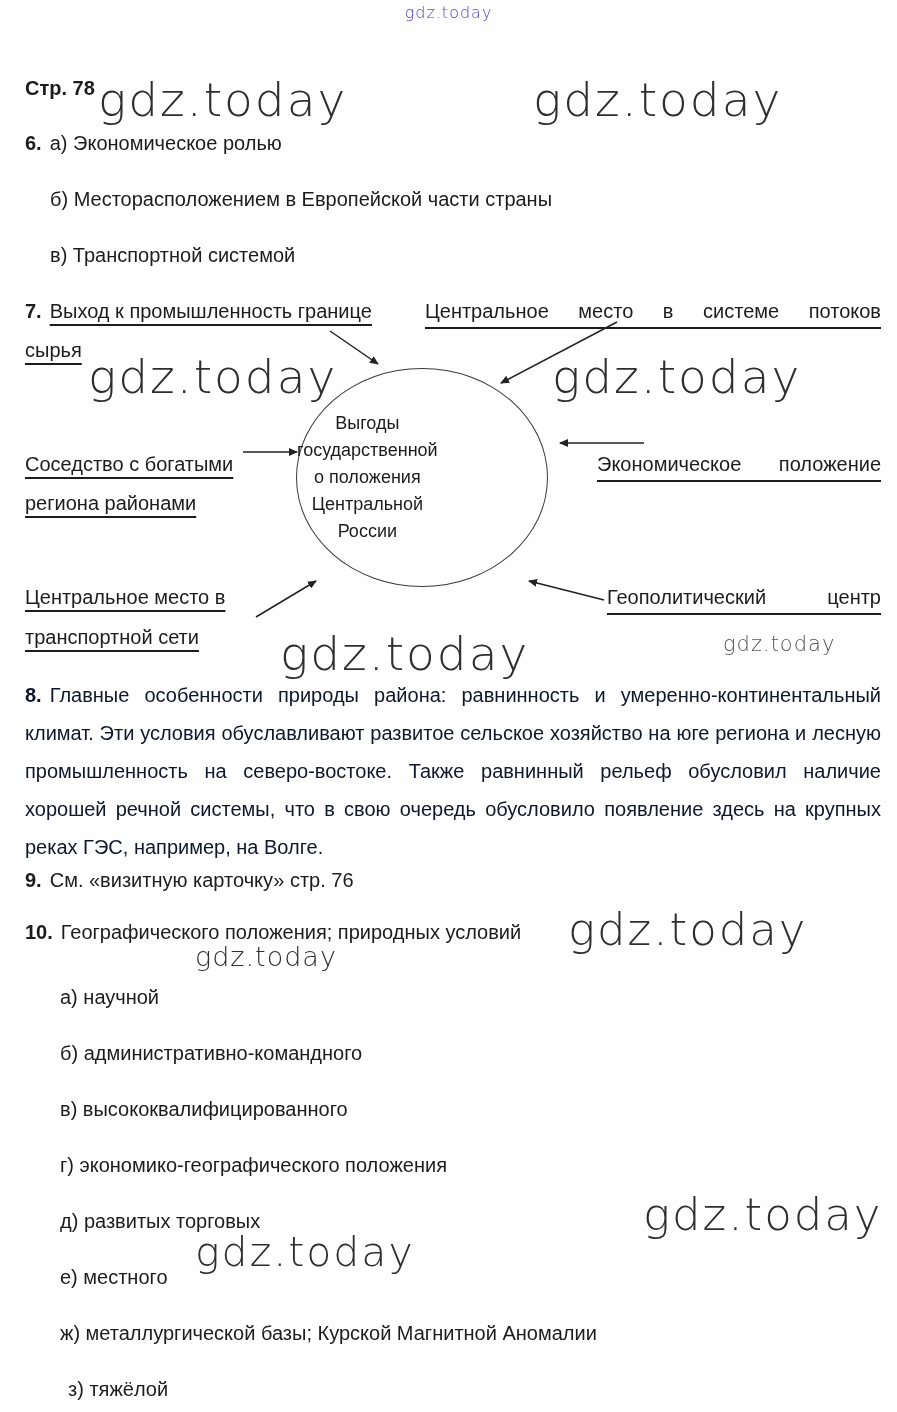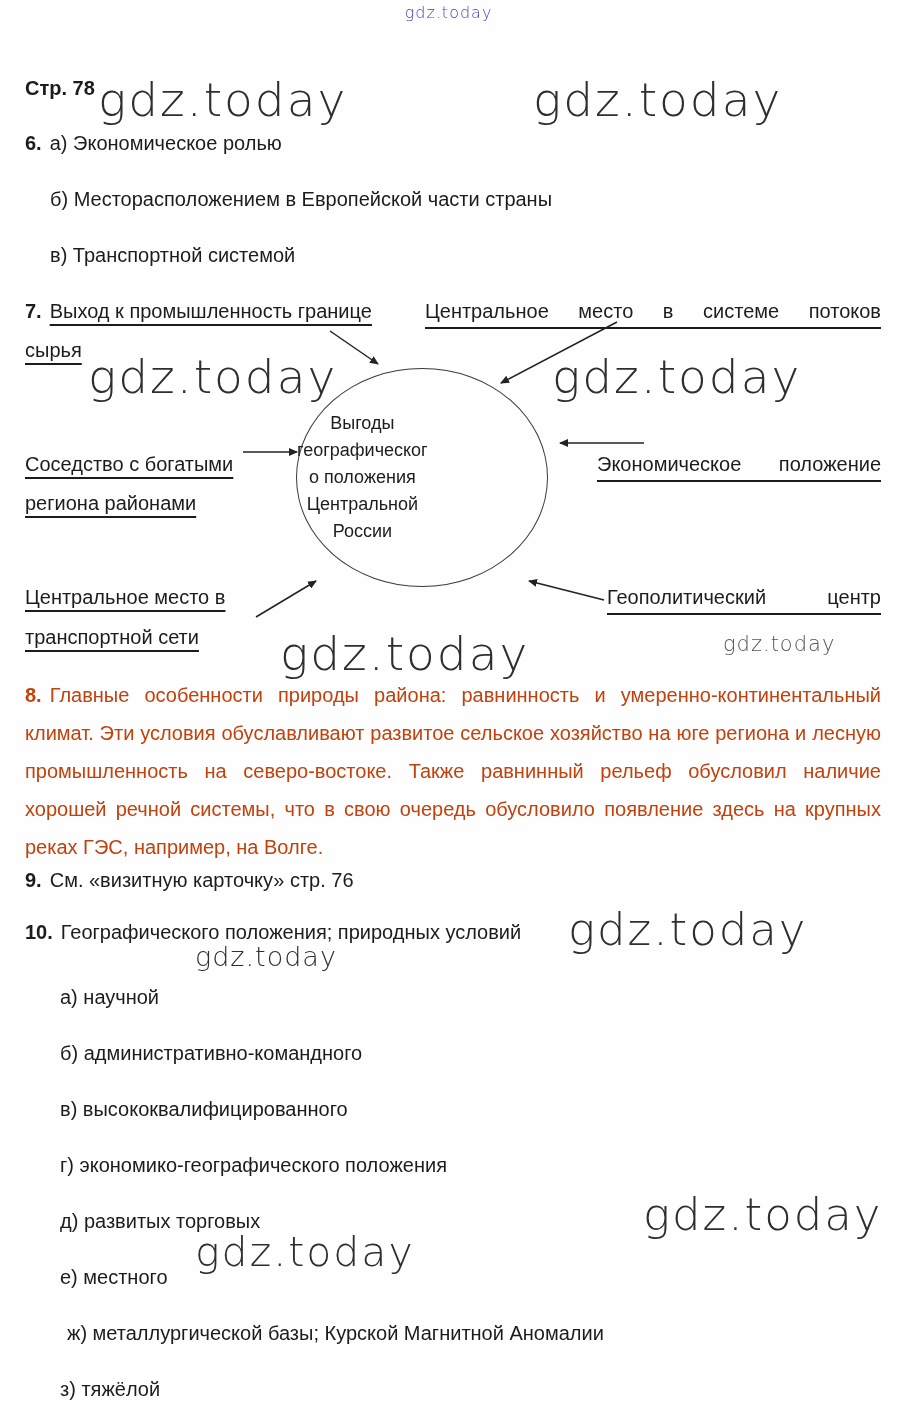--- a/index.html
+++ b/index.html
@@ -57,21 +57,21 @@
     align-items: center;
     justify-content: flex-start;
     text-align: center;
   }
   .ellipse-text { font-size: 18px; line-height: 27px; color: #1c1c1c; }
   .para {
     font-size: 20px;
     line-height: 38px;
     text-align: justify;
     text-align-last: left;
-    color: #c2410c;
+    color: #0f172a;
   }
   svg.arrows { position: absolute; left: 0; top: 0; pointer-events: none; }
 </style>
 </head>
 <body>
 
 <div class="page">
 
   <div class="abs wm wm-top">gdz.today</div>
 
@@ -93,21 +93,21 @@
     <span class="spread spread-underline" style="width:456px; white-space:normal;">Центральное место в системе потоков</span>
   </div>
   <div class="abs body-text underlined" style="left:25px; top:338px;">сырья</div>
 
   <div class="abs wm" style="left:88px; top:349px; font-size:47px;">gdz.today</div>
   <div class="abs wm" style="left:552px; top:349px; font-size:47px;">gdz.today</div>
 
   <div class="ellipse">
     <div class="ellipse-text">
       <div>Выгоды</div>
-      <div>географическог</div>
+      <div>государственной</div>
       <div>о положения</div>
       <div>Центральной</div>
       <div>России</div>
     </div>
   </div>
 
   <div class="abs body-text underlined" style="left:25px; top:452px;">Соседство с богатыми</div>
   <div class="abs body-text underlined" style="left:25px; top:491px;">региона районами</div>
 
   <div class="abs body-text" style="left:597px; top:452px;">
@@ -151,19 +151,19 @@
   </div>
   <div class="abs wm" style="left:568px; top:903px; font-size:45px;">gdz.today</div>
   <div class="abs wm" style="left:195px; top:941px; font-size:27px; letter-spacing:1px;">gdz.today</div>
 
   <div class="abs body-text" style="left:60px; top:985px;">а) научной</div>
   <div class="abs body-text" style="left:60px; top:1041px;">б) административно-командного</div>
   <div class="abs body-text" style="left:60px; top:1097px;">в) высококвалифицированного</div>
   <div class="abs body-text" style="left:60px; top:1153px;">г) экономико-географического положения</div>
   <div class="abs body-text" style="left:60px; top:1209px;">д) развитых торговых</div>
   <div class="abs body-text" style="left:60px; top:1265px;">е) местного</div>
-  <div class="abs body-text" style="left:67px; top:1321px;">ж) металлургической базы; Курской Магнитной Аномалии</div>
-  <div class="abs body-text" style="left:60px; top:1377px;text-align:right;">з) тяжёлой</div>
+  <div class="abs body-text" style="left:60px; top:1321px;">ж) металлургической базы; Курской Магнитной Аномалии</div>
+  <div class="abs body-text" style="left:68px; top:1377px;text-align:right;">з) тяжёлой</div>
 
   <div class="abs wm" style="left:643px; top:1188px; font-size:45px;">gdz.today</div>
   <div class="abs wm" style="left:195px; top:1228px; font-size:41px;">gdz.today</div>
 
 </div>
 
 </body></html>

